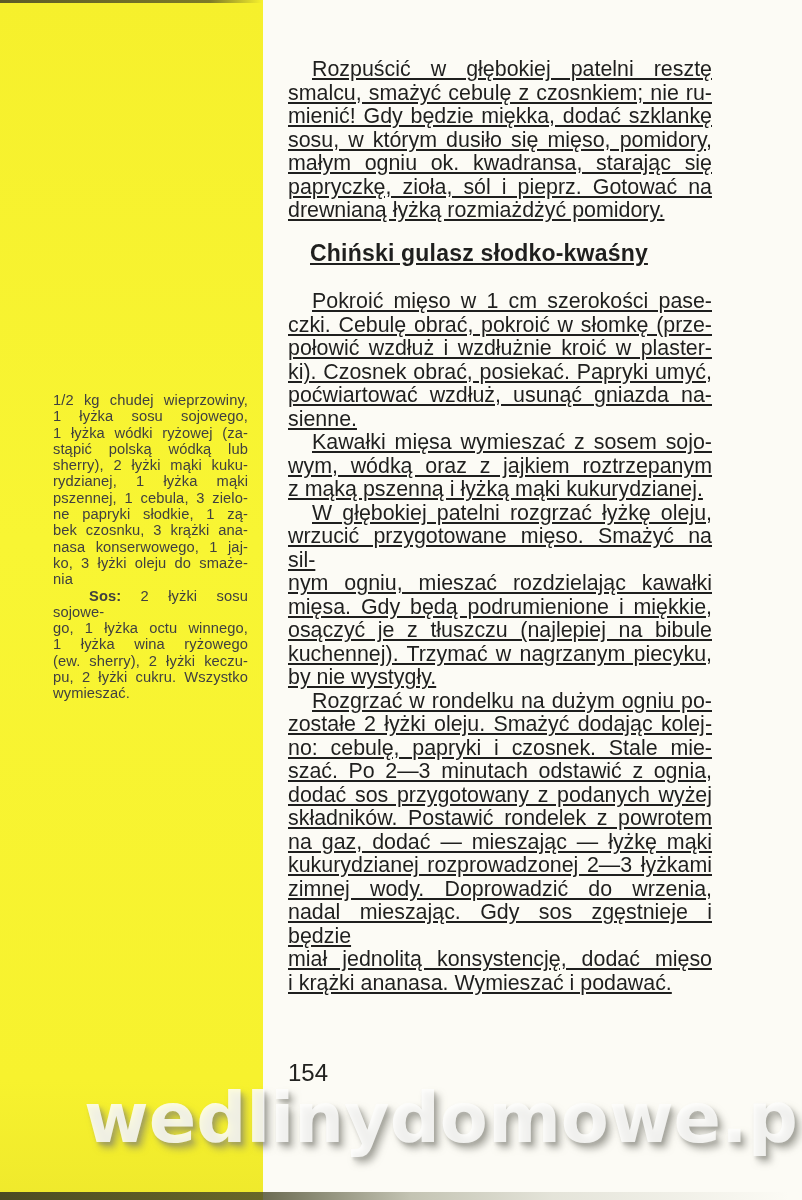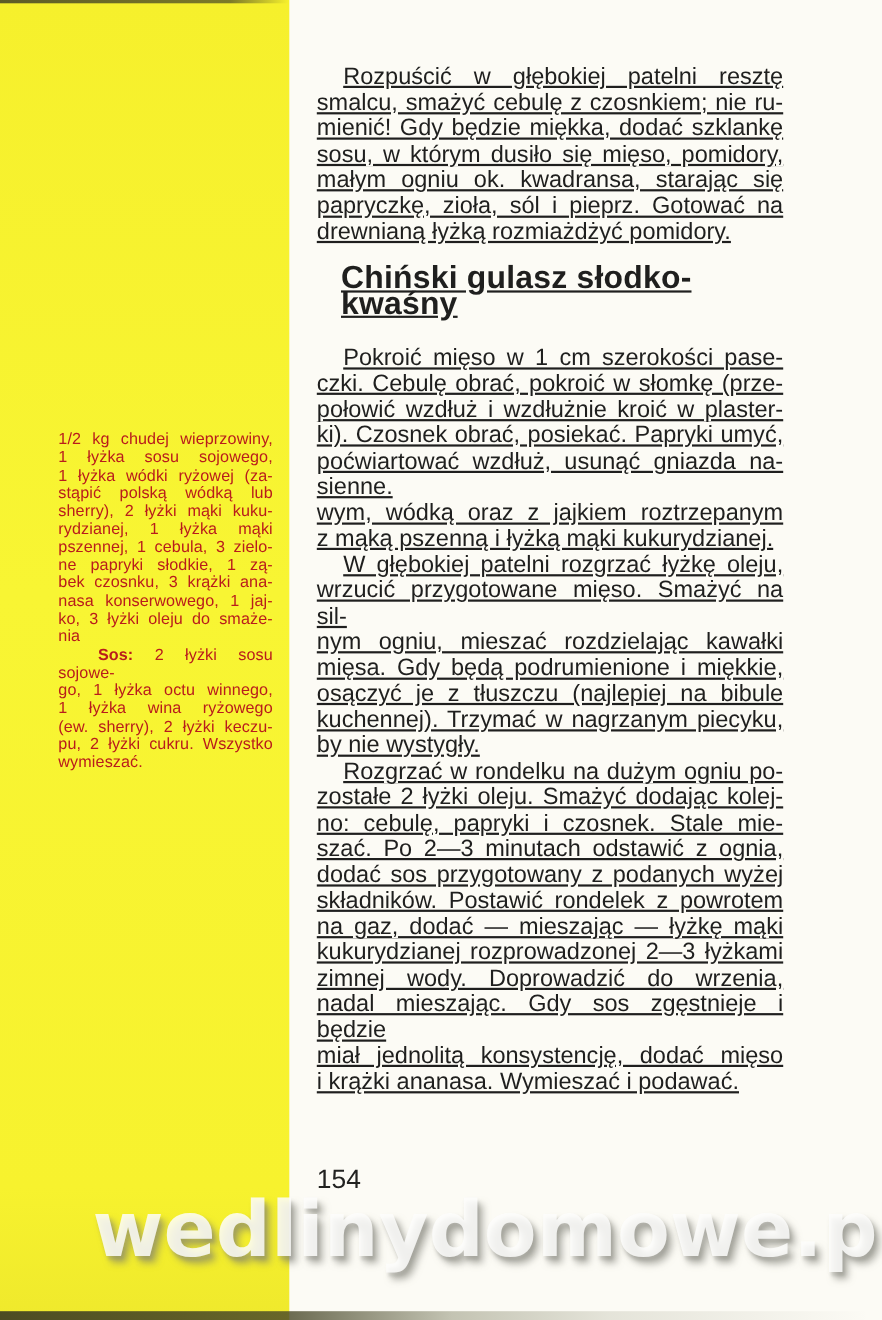--- a/index.html
+++ b/index.html
@@ -36,39 +36,39 @@
       rgba(90,92,55,.35) 52%,
       rgba(120,122,90,.18) 70%,
       rgba(120,122,90,0) 100%);
   }
   .margin-note {
     position: absolute;
     left: 53px; top: 392px;
     width: 195px;
     font-size: 14.7px;
     line-height: 16.3px;
-    color: #b91c1c;
+    color: #404040;
     letter-spacing: .1px;
   }
   .recipe-text-column {
     position: absolute;
     left: 288px; top: 58px;
     width: 424px;
     font-size: 21.4px;
     line-height: 23.5px;
     color: #1f1f1e;
     text-decoration: underline;
   }
   .tline { text-align: justify; text-align-last: justify; white-space: normal; }
   .tline.last { text-align-last: left; }
   .tline.indent { text-indent: 24px; }
   .para { margin: 0; }
   .heading {
     font-weight: bold;
-    font-size: 29px;
+    font-size: 23px;
     letter-spacing: .2px;
     padding-left: 22px;
     margin: 19px 0 25px 0;
     text-align: left;
   }
   .page-number {
     position: absolute;
     left: 288px; top: 1059px;
     font-size: 24px;
     color: #222220;
@@ -133,20 +133,21 @@
       <div class="heading">Chiński gulasz słodko-kwaśny</div>
       <div class="para">
         <div class="tline indent">Pokroić mięso w 1 cm szerokości pase-</div>
         <div class="tline">czki. Cebulę obrać, pokroić w słomkę (prze-</div>
         <div class="tline">połowić wzdłuż i wzdłużnie kroić w plaster-</div>
         <div class="tline">ki). Czosnek obrać, posiekać. Papryki umyć,</div>
         <div class="tline">poćwiartować wzdłuż, usunąć gniazda na-</div>
         <div class="tline last">sienne.</div>
       </div>
       <div class="para">
+        <div class="tline indent">Kawałki mięsa wymieszać z sosem sojo-</div>
         <div class="tline">wym, wódką oraz z jajkiem roztrzepanym</div>
         <div class="tline last">z mąką pszenną i łyżką mąki kukurydzianej.</div>
       </div>
       <div class="para">
         <div class="tline indent">W głębokiej patelni rozgrzać łyżkę oleju,</div>
         <div class="tline">wrzucić przygotowane mięso. Smażyć na sil-</div>
         <div class="tline">nym ogniu, mieszać rozdzielając kawałki</div>
         <div class="tline">mięsa. Gdy będą podrumienione i miękkie,</div>
         <div class="tline">osączyć je z tłuszczu (najlepiej na bibule</div>
         <div class="tline">kuchennej). Trzymać w nagrzanym piecyku,</div>

